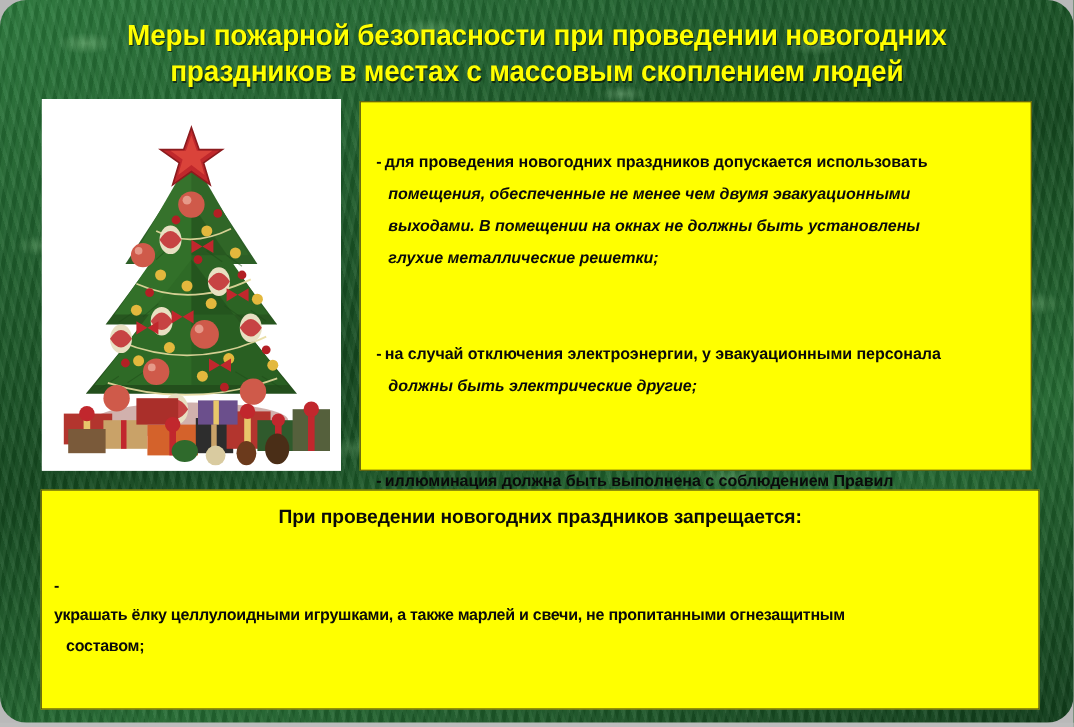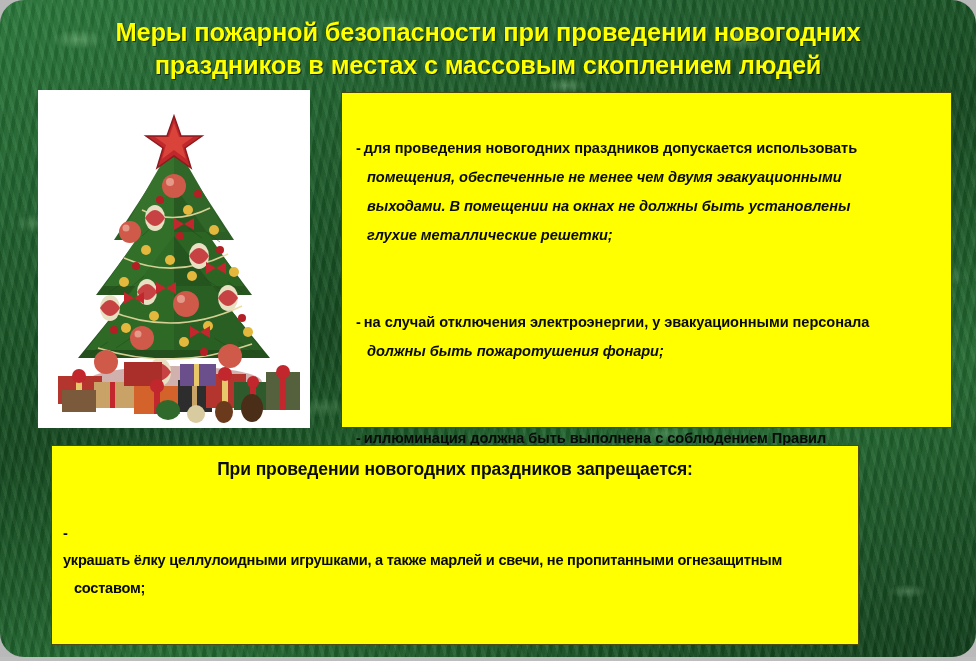--- a/index.html
+++ b/index.html
@@ -70,24 +70,23 @@
     background: #ffffff;
     overflow: hidden;
   }
   #tree-svg { display: block; width: 272px; height: 338px; }
 
   
   .yellow-box {
     position: absolute;
     background: #ffff00;
     border: 1.5px solid #4a4a10;
-    margin-left: 14px;
   }
   #rules-box { left: 327px; top: 92px; width: 611px; height: 336px; }
-  #ban-box   { left: 37px;  top: 445px; width: 808px; height: 200px; }
+  #ban-box   { left: 37px;  top: 445px; width: 908px; height: 200px; }
 
   .rule-list {
     padding: 12px 13px 0 14px;
     color: #0a0a0a;
     font-size: 14.6px;
     font-weight: bold;
     line-height: 29px;
     letter-spacing: -0.05px;
   }
   .rule-item { white-space: pre-line; }
@@ -267,21 +266,21 @@
       <div class="rule-item">
         <span class="dash">-</span><span>для проведения новогодних праздников допускается использовать</span>
         <span class="cont">помещения, обеспеченные не менее чем двумя эвакуационными
 выходами. В помещении на окнах не должны быть установлены
 глухие металлические решетки;</span>
       </div>
 
 
       <div class="rule-item">
         <span class="dash">-</span><span>на случай отключения электроэнергии, у эвакуационными персонала</span>
-        <span class="cont">должны быть пожаротушения фонари;</span>
+        <span class="cont">должны быть электрические другие;</span>
       </div>
 
       <div class="rule-item">
         <span class="dash">-</span><span>иллюминация должна быть выполнена с соблюдением Правил</span>
         <span class="cont">устройства электроустановок;</span>
       </div>
 
       <div class="rule-item">
         <span class="dash">-</span><span>помещение, где находится елка, должно быть обеспечено</span>
         <span class="cont">первичными средствами пожаротушения;</span>

